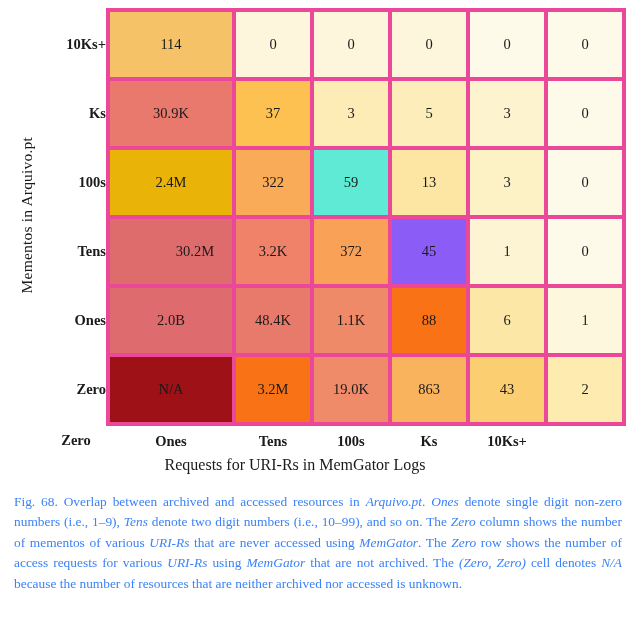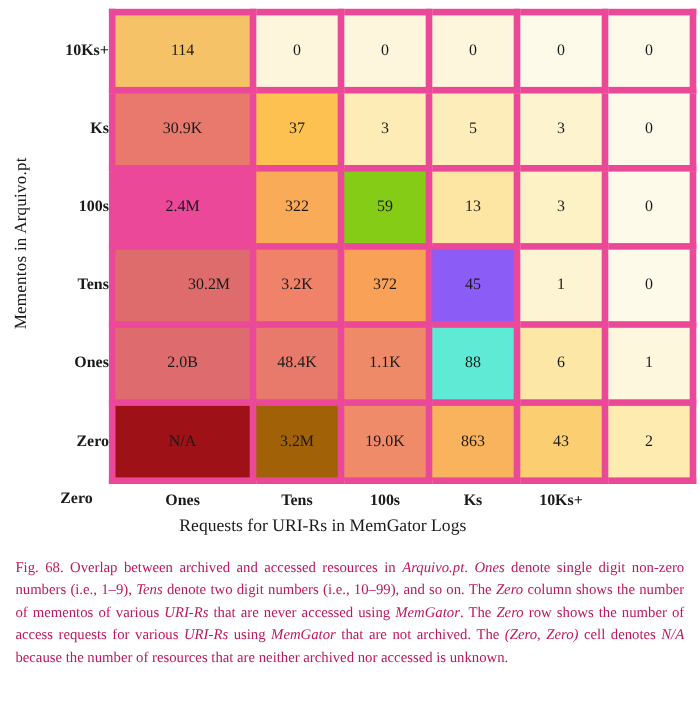--- a/index.html
+++ b/index.html
@@ -58,21 +58,21 @@
     vertical-align: middle;
     white-space: nowrap;
   }
   .cell {
     width: 74px;
     height: 65px;
     text-align: center;
     vertical-align: middle;
     font-size: 14.5px;
     font-family: "Liberation Serif", serif;
-    border: 6px solid #ec4899;
+    border: 4px solid #ec4899;
     color: #1a1a1a;
   }
   .colhead {
     height: 30px;
     text-align: center;
     vertical-align: middle;
     font-weight: bold;
     font-size: 14.5px;
     font-family: "Liberation Serif", serif;
     padding-top: 6px;
@@ -84,21 +84,21 @@
     padding-top: 2px;
   }
 
   
   .caption {
     margin: 18px 14px 0 14px;
     font-size: 13.4px;
     line-height: 1.52;
     text-align: justify;
     font-family: "Liberation Serif", serif;
-    color: #be185d;
+    color: #3b82f6;
   }
   .caption .it { font-style: italic; }
 </style>
 </head>
 <body>
 
 <div id="page">
 
   <div class="figure">
     <table class="heatmap">
@@ -118,49 +118,49 @@
             <td class="rowhead">Ks</td>
             <td class="cell" style="background: rgb(232, 121, 108);">30.9K</td>
             <td class="cell" style="background: rgb(252, 193, 81);">37</td>
             <td class="cell" style="background: rgb(253, 236, 182);">3</td>
             <td class="cell" style="background: rgb(253, 237, 187);">5</td>
             <td class="cell" style="background: rgb(253, 243, 207);">3</td>
             <td class="cell" style="background: rgb(254, 250, 234);">0</td>
           </tr>
           <tr>
             <td class="rowhead">100s</td>
-            <td class="cell" style="background: #ec4899;">2.4M</td>
+            <td class="cell" style="background: #eab308;">2.4M</td>
             <td class="cell" style="background: rgb(249, 171, 87);">322</td>
-            <td class="cell" style="background: #84cc16;">59</td>
+            <td class="cell" style="background: #5eead4;">59</td>
             <td class="cell" style="background: rgb(253, 230, 164); margin-top: 24px;">13</td>
             <td class="cell" style="background: rgb(253, 241, 198);">3</td>
             <td class="cell" style="background: rgb(254, 250, 234);">0</td>
           </tr>
           <tr>
             <td class="rowhead">Tens</td>
             <td class="cell" style="background: rgb(223, 108, 109); padding-left: 48px;">30.2M</td>
             <td class="cell" style="background: rgb(240, 130, 106);">3.2K</td>
             <td class="cell" style="background: rgb(248, 161, 87);">372</td>
             <td class="cell" style="background: #8b5cf6;">45</td>
             <td class="cell" style="background: rgb(253, 244, 211);">1</td>
             <td class="cell" style="background: rgb(254, 250, 234);">0</td>
           </tr>
           <tr>
             <td class="rowhead">Ones</td>
             <td class="cell" style="background: rgb(222, 107, 110);">2.0B</td>
             <td class="cell" style="background: rgb(232, 122, 107);">48.4K</td>
             <td class="cell" style="background: rgb(239, 138, 104);">1.1K</td>
-            <td class="cell" style="background: #5eead4; margin-left: 36px;">88</td>
+            <td class="cell" style="background: #f97316; margin-left: 36px;">88</td>
             <td class="cell" style="background: rgb(253, 231, 167);">6</td>
             <td class="cell" style="background: rgb(253, 247, 221);">1</td>
           </tr>
           <tr>
             <td class="rowhead">Zero</td>
             <td class="cell" style="background: rgb(158, 17, 22);">N/A</td>
-            <td class="cell" style="background: #a16207;">3.2M</td>
+            <td class="cell" style="background: #f97316;">3.2M</td>
             <td class="cell" style="background: rgb(239, 139, 104);">19.0K</td>
             <td class="cell" style="background: rgb(249, 179, 92);">863</td>
             <td class="cell" style="background: rgb(252, 206, 114);">43</td>
             <td class="cell" style="background: rgb(253, 235, 176);">2</td>
           </tr>
           <tr>
             <td></td>
             <td class="colhead">Zero</td>
             <td class="colhead">Ones</td>
             <td class="colhead">Tens</td>

